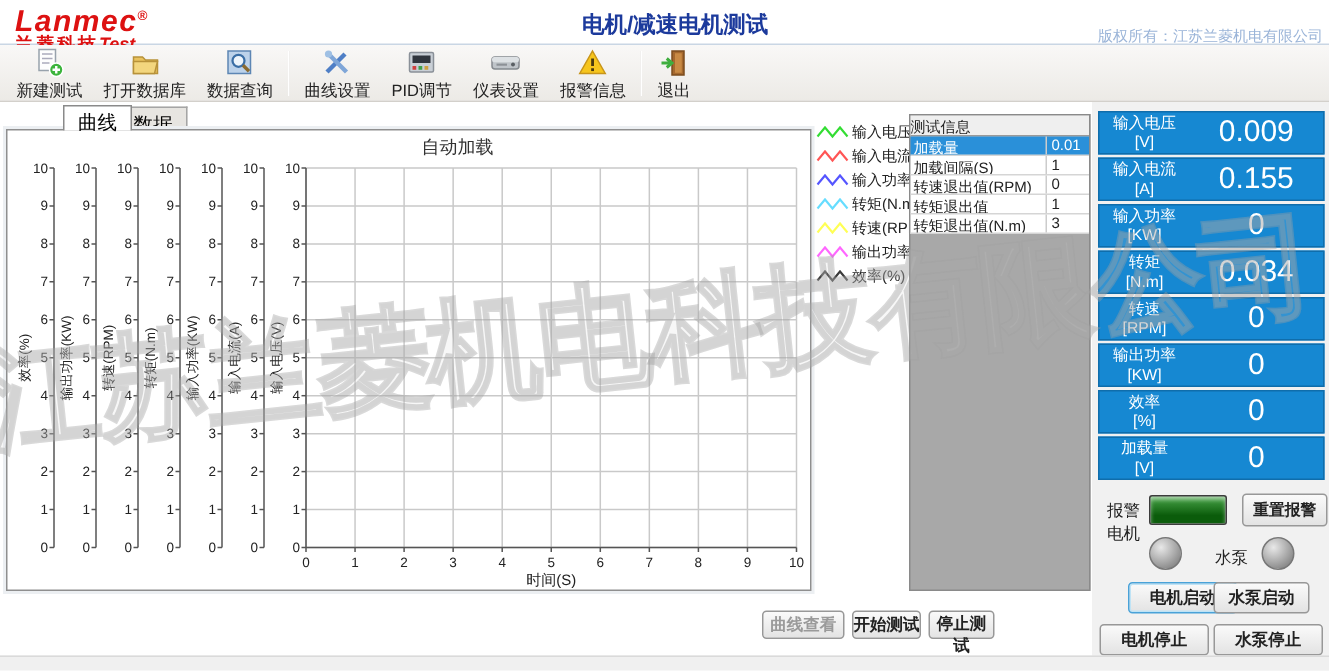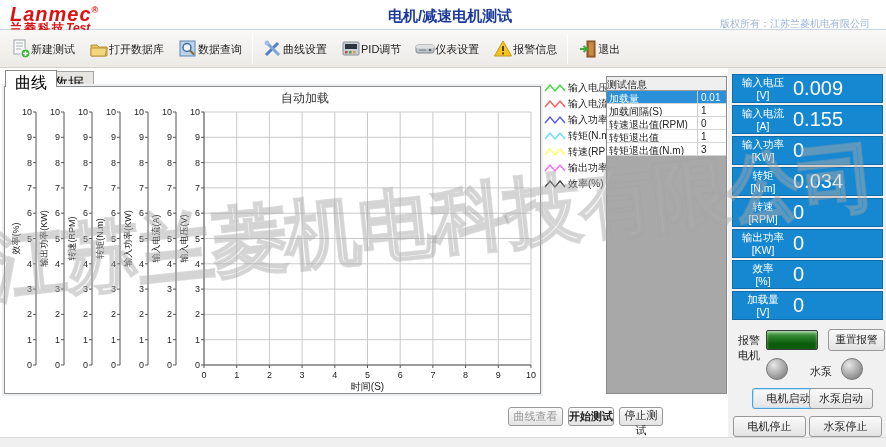--- a/index.html
+++ b/index.html
@@ -6,32 +6,32 @@
   html,body { width:886px; height:447px; overflow:hidden; background:#fff;
     font-family:"Liberation Sans","DejaVu Sans",sans-serif; }
   
   #header { position:absolute; left:0; top:0; width:886px; height:30px; background:#fff; border-bottom:1px solid #c9d6e4; }
   #logo { position:absolute; left:10px; top:1px; cursor:default; }
   #logo-line1 { font-size:20px; font-weight:bold; font-style:italic; color:#dd1111; letter-spacing:1px; line-height:18px; }
   #logo-reg { font-size:9px; vertical-align:super; font-style:normal; }
   #logo-line2 { font-size:12px; font-weight:bold; color:#dd1111; letter-spacing:2px; line-height:11px; }
   #logo-line2 .test { font-style:italic; letter-spacing:0; }
   #app-title { position:absolute; left:388px; top:7px; font-size:15px; font-weight:bold; color:#1c3a9c; }
-  #copyright { position:absolute; right:16px; top:17px; font-size:10px; color:#9ab4d8; }
+  #copyright { position:absolute; right:4px; top:17px; font-size:10px; color:#9ab4d8; }
   
   #toolbar { position:absolute; left:0; top:30px; width:886px; height:38px;
     background:linear-gradient(#f9f8f7,#eceae6); border-bottom:1px solid #d3d0cb;
     display:flex; align-items:center; padding-left:4px; }
-  .tb-item { display:flex; flex-direction:row; align-items:center; justify-content:center;
+  .tb-item { display:flex; flex-direction:column; align-items:center; justify-content:space-between;
     padding:1px 7px; height:36px; cursor:pointer; }
   .tb-item .tb-icon { width:20px; height:20px; }
   .tb-item .tb-label { font-size:11px; color:#222; margin-top:1px; white-space:nowrap; }
   .tb-sep { width:1px; height:30px; background:#cfccc7; border-right:1px solid #fff; margin:0 3px; }
   
-  .tab { position:absolute; top:70px; height:17px; font-size:16px; padding:2px 9px 0 9px; cursor:pointer; }
+  .tab { position:absolute; top:70px; height:17px; font-size:13px; padding:2px 9px 0 9px; cursor:pointer;margin-left:37px; }
   #tab-curve { left:5px; background:#fff; border:1px solid #8a8a8a; border-bottom:none; z-index:3; }
   #tab-data { left:42px; background:#e7e5e1; border:1px solid #a5a5a5; border-bottom:none; height:32px; top:71px; }
   
   #chart-panel { position:absolute; left:4px; top:86px; width:537px; height:308px;
     background:#fff; border:1px solid #8f8f8f; box-shadow:0 0 0 2px #eceff2; }
   
   #legend { position:absolute; left:544px; top:80px; width:60px; }
   .legend-item { display:flex; align-items:center; height:16px; }
   .legend-item svg { flex:0 0 22px; }
   .legend-item span { font-size:10px; color:#222; white-space:nowrap; margin-left:2px; }
@@ -43,29 +43,29 @@
   .t-row { display:flex; height:13px; background:#fff; border-bottom:1px solid #d5d5d5; font-size:10px; color:#222; cursor:default; }
   .t-row.sel { background:#2a90d9; color:#fff; }
   .t-label { width:91px; padding:1px 0 0 2px; border-right:1px solid #ccc; overflow:hidden; white-space:nowrap; }
   .t-value { flex:1; padding:1px 0 0 3px; }
   
   #right-panel { position:absolute; left:728px; top:68px; width:158px; height:379px; background:#f1f1f1; }
   .tile { position:relative; margin:0 3px 2px 4px; height:29px; background:#1688d2;
     border:1px solid #0f6dab; display:flex; align-items:center; color:#fff; }
   #tiles { padding-top:6px; }
   .tile .t-l { width:60px; text-align:center; font-size:10.5px; line-height:1.15; }
-  .tile .t-v { flex:1; text-align:left; font-size:20px; }
+  .tile .t-v { flex:1; text-align:center; font-size:20px; }
   .ctl-label { position:absolute; font-size:11px; color:#222; }
   #alarm-led { position:absolute; left:38px; top:262px; width:52px; height:20px; border:1px solid #3c3c3c; border-radius:2px;
     background:linear-gradient(#49a549,#0b5c0b 70%); box-shadow:inset 0 2px 3px rgba(255,255,255,.55); }
   .round-led { position:absolute; width:22px; height:22px; border-radius:50%;
     background:radial-gradient(circle at 35% 30%, #e8e8e8, #8d8d8d 75%); border:1px solid #777; }
   .btn { position:absolute; background:linear-gradient(#fafafa,#e3e3e3); border:1px solid #989898;
     border-radius:3px; font-size:11px; color:#222; text-align:center; cursor:pointer;
-    font-family:inherit; padding:0; }
+    font-family:inherit; padding:0;font-weight:bold; }
   .btn.focused { border:1px solid #49a2d8; box-shadow:inset 0 0 0 1px #bfe3f5; }
   
   #btn-curve-view { left:508px; top:407px; width:55px; height:19px; color:#9a9a9a; }
   #btn-start-test { left:568px; top:407px; width:46px; height:19px; font-weight:bold; }
   #btn-stop-test  { left:619px; top:407px; width:44px; height:19px; }
   
   #btn-reset-alarm { left:100px; top:261px; width:57px; height:22px; font-size:10.5px; }
   #btn-motor-start { left:5px;  top:320px; width:73px; height:21px;margin-left:19px; }
   #btn-pump-start  { left:81px; top:320px; width:64px; height:21px; }
   #btn-motor-stop  { left:5px;  top:348px; width:73px; height:21px; }

